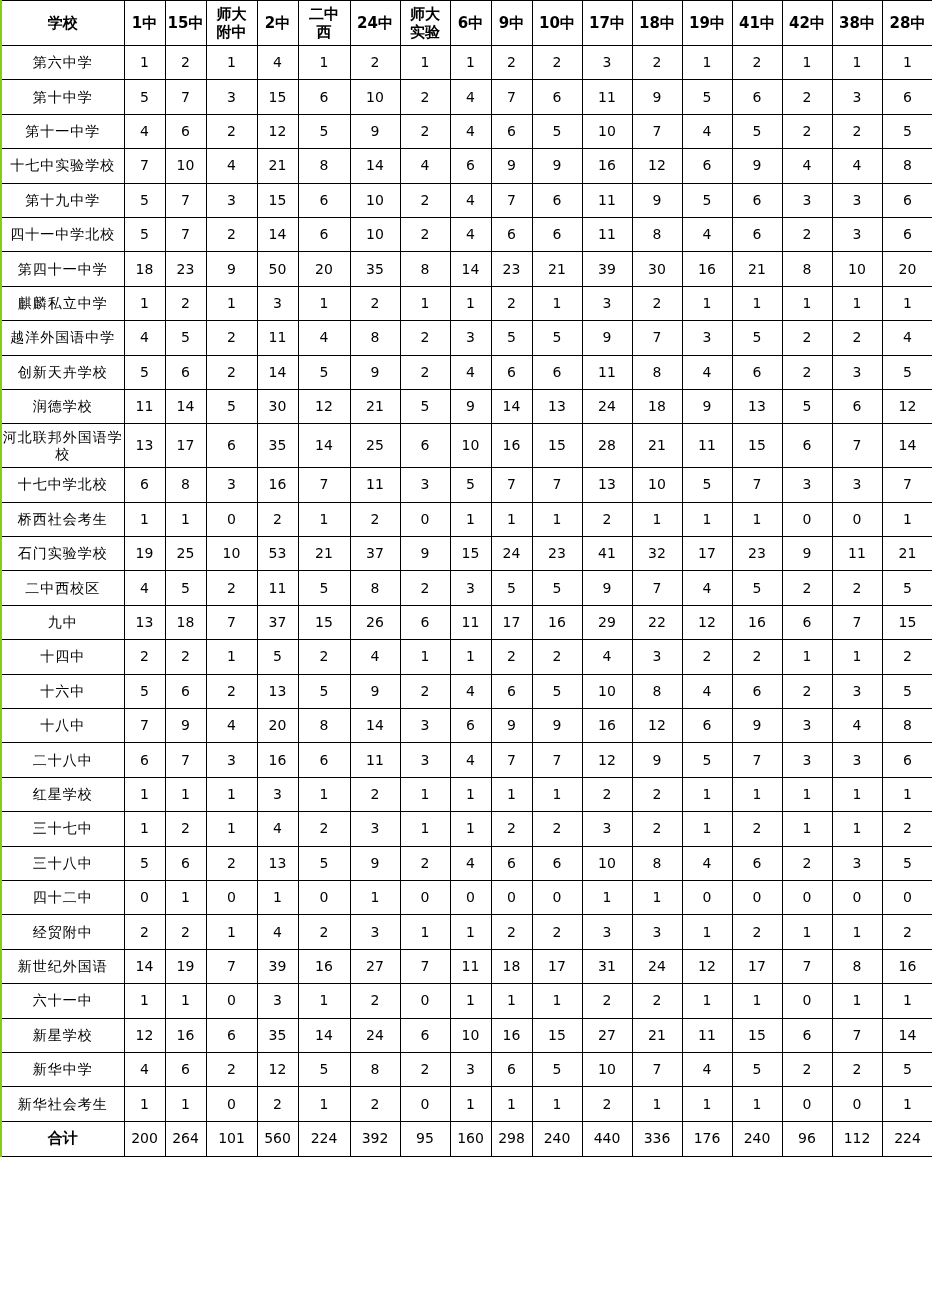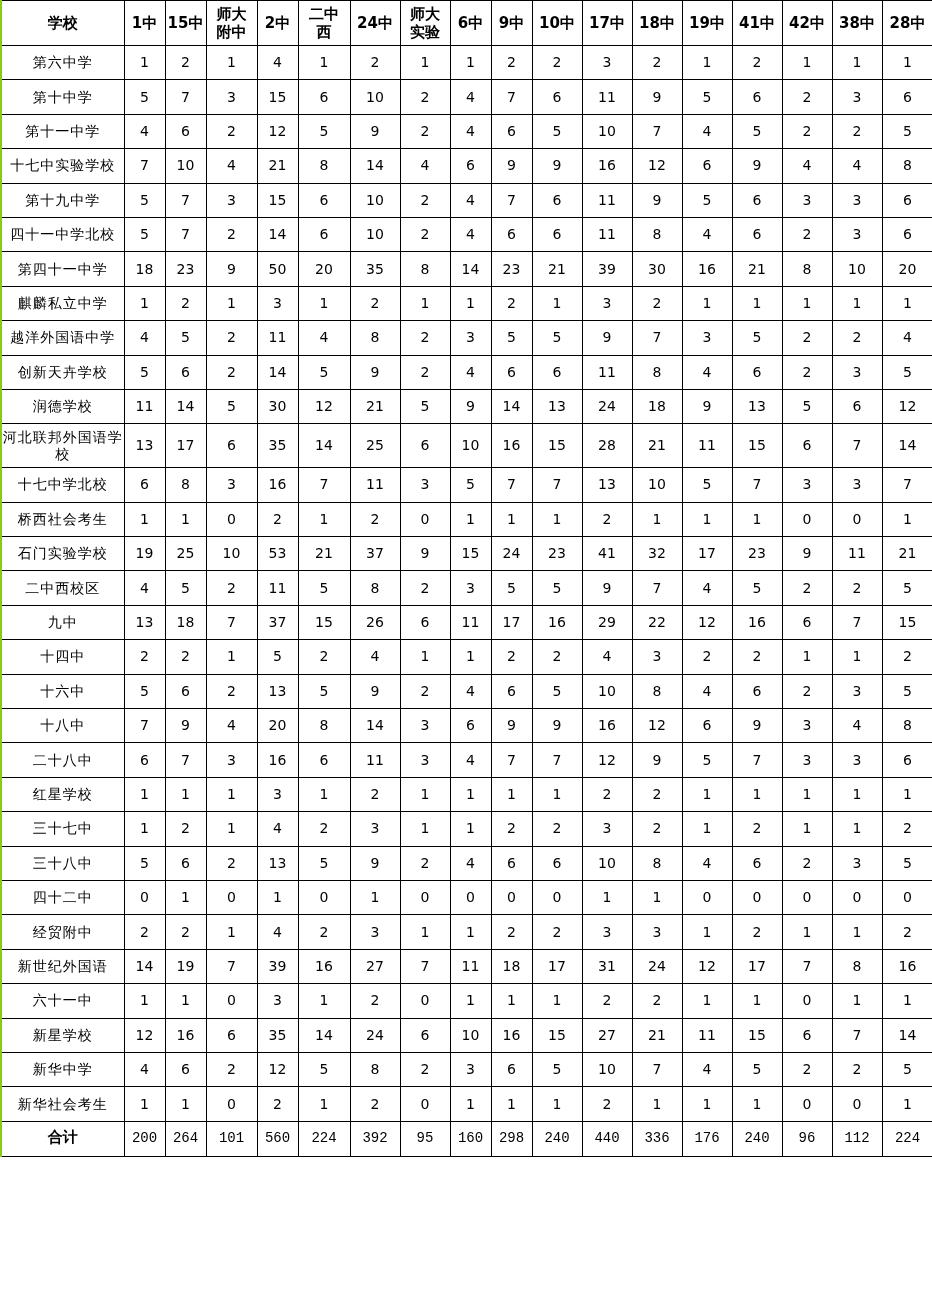--- a/index.html
+++ b/index.html
@@ -11,21 +11,21 @@
     font-family:"DejaVu Sans", "Liberation Sans", sans-serif;
     font-size:14px; color:#000; padding:0; overflow:hidden; white-space:nowrap;
     line-height:17px;
   }
   th { font-weight:bold; font-size:15px; height:44px; }
   th.wrap { white-space:normal; line-height:18px; }
   td.name { font-size:14px; letter-spacing:1px; }
   td.name.wrap { white-space:normal; line-height:17px; }
   tr.r td { height:33.4px; }
   tr.tall td { height:43px; }
-  tr.total td { height:34px;font-family:Liberation Mono, monospace; }
+  tr.total td { height:34px; }
   td.total-label { font-weight:bold; font-size:15px; }
   table { border-left:2px solid #84cc16; }
 </style>
 </head>
 <body>
 
 <table>
   <colgroup id="cols">
       <col style="width: 123px;">
       <col style="width: 41px;">

